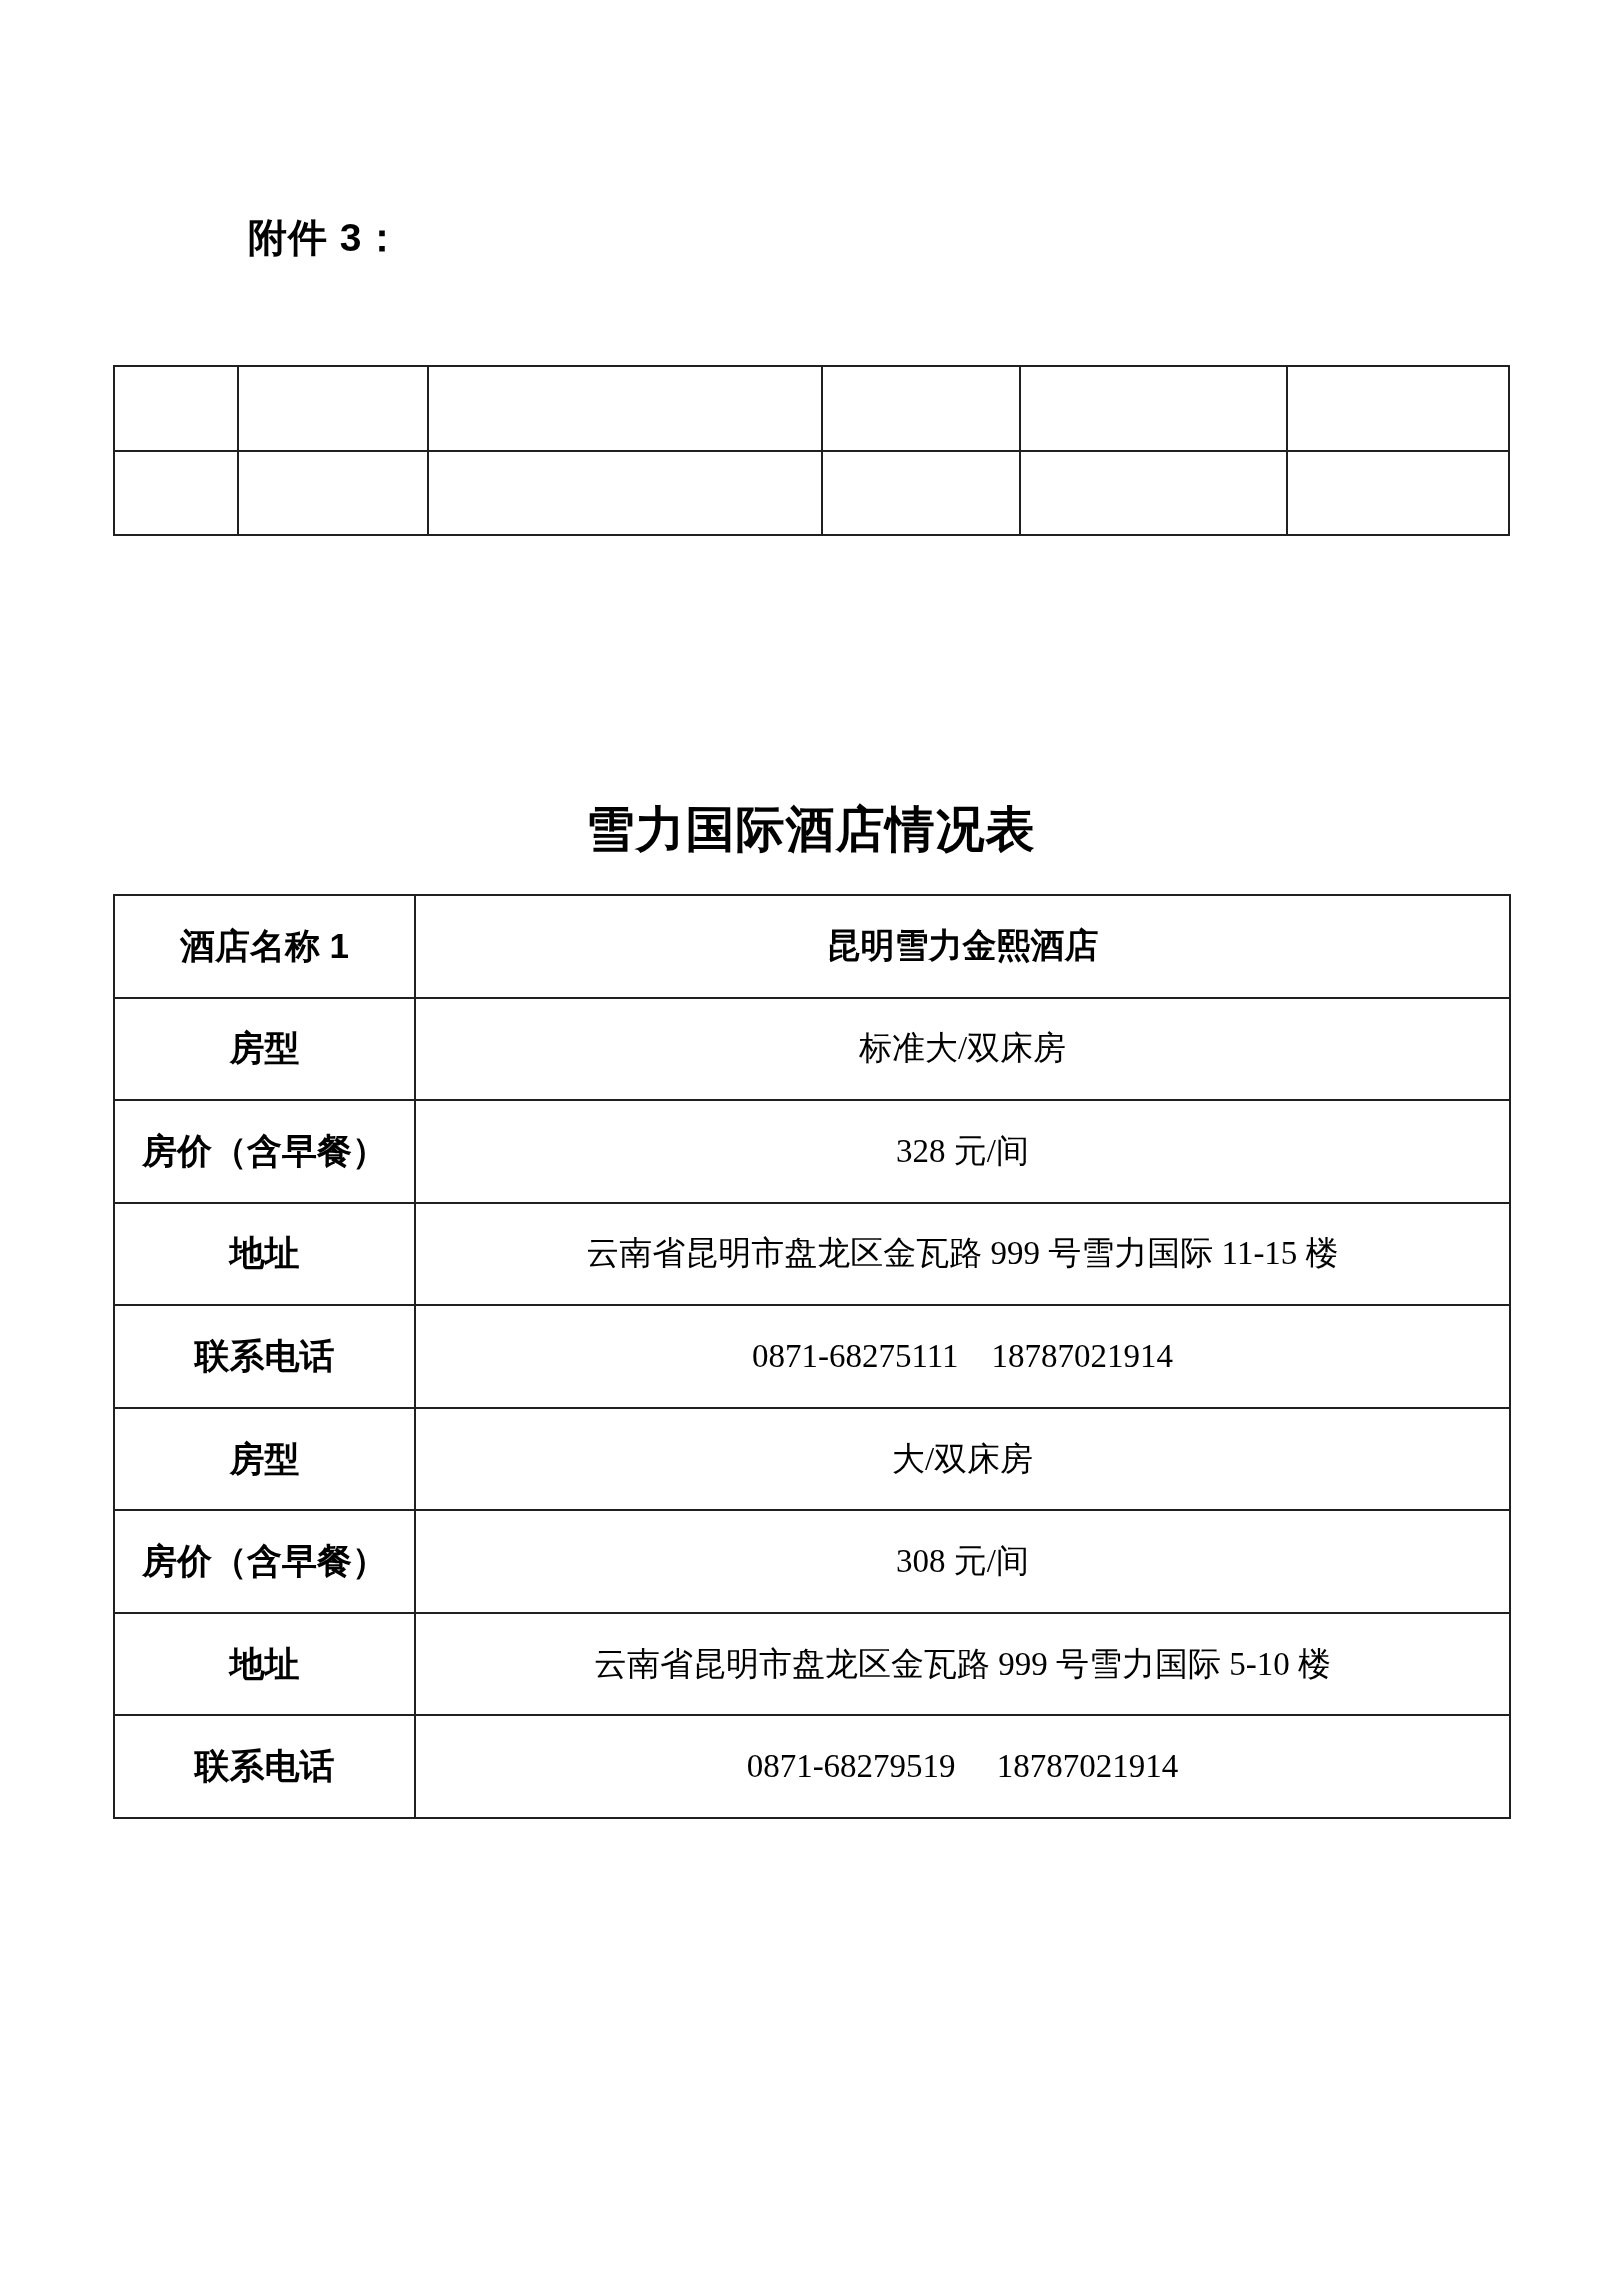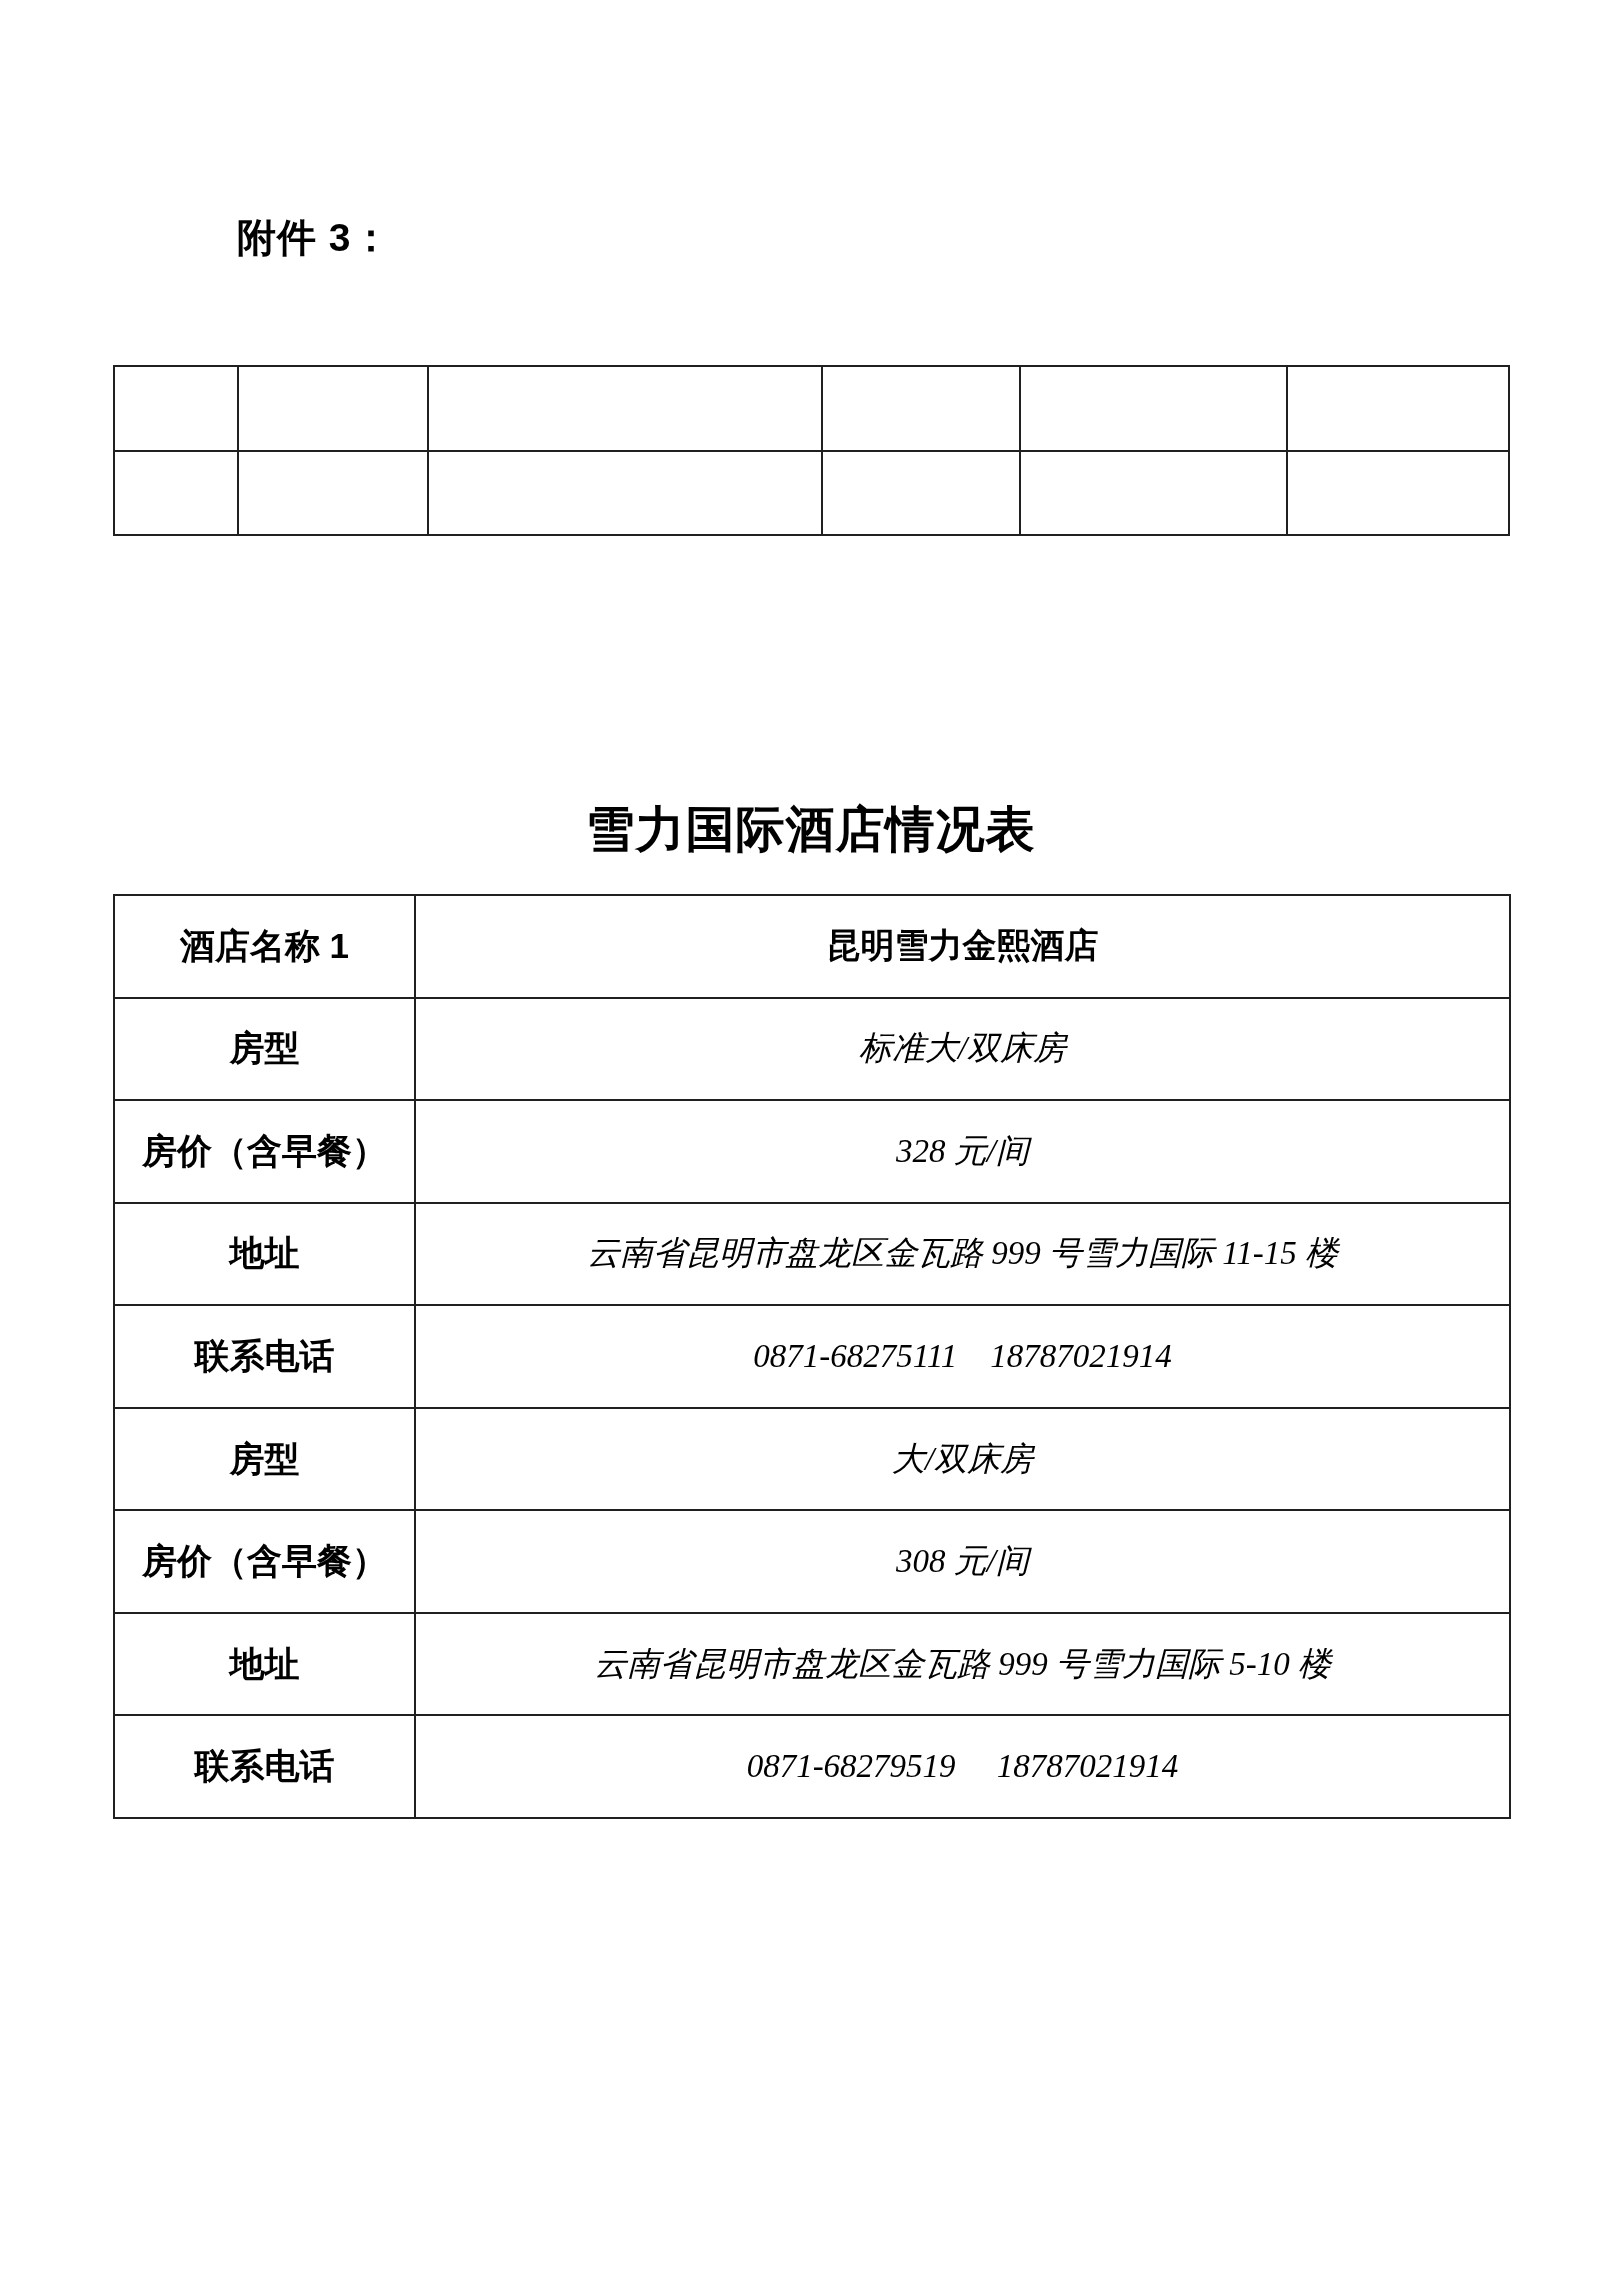--- a/index.html
+++ b/index.html
@@ -9,21 +9,21 @@
     width: 1621px;
     height: 2293px;
     background: #ffffff;
     font-family: "Liberation Serif", serif;
     color: #000000;
     overflow: hidden;
   }
 
   .attachment-label {
     position: absolute;
-    left: 237px;
+    left: 248px;
     top: 216px;
     font-family: "Liberation Sans", sans-serif;
     font-weight: 700;
     font-size: 39px;
     line-height: 43px;
     letter-spacing: 1px;
   }
 
   .doc-title {
     position: absolute;
@@ -85,21 +85,20 @@
   .hotel-table .v-bold {
     font-family: Liberation Mono, monospace;
     font-weight: 700;
     font-size: 34px;
   }
   .hotel-table .v-serif {
     font-family: "Liberation Serif", serif;
     font-weight: 400;
     font-size: 33px;
     white-space: pre-wrap;
-    font-style: italic;
   }
 
   .page-footer {
     position: absolute;
     left: 0;
     top: 2129px;
     width: 100%;
     text-align: center;
     font-family: "Liberation Serif", serif;
     font-size: 22.5px;

